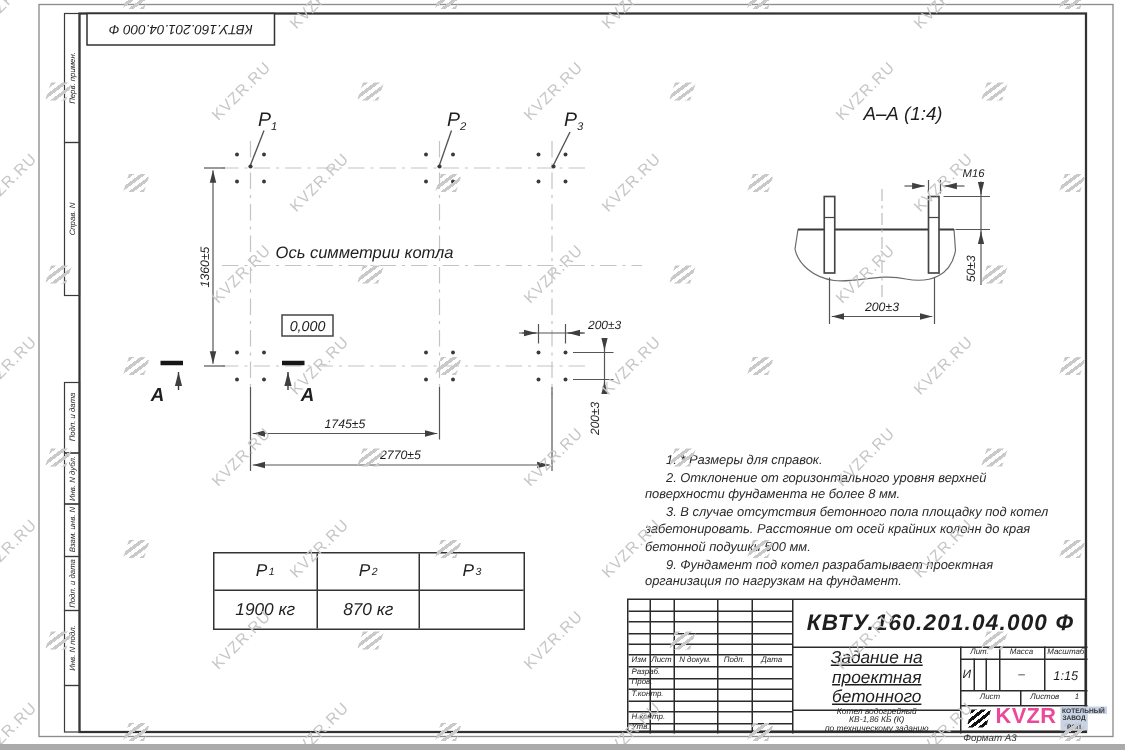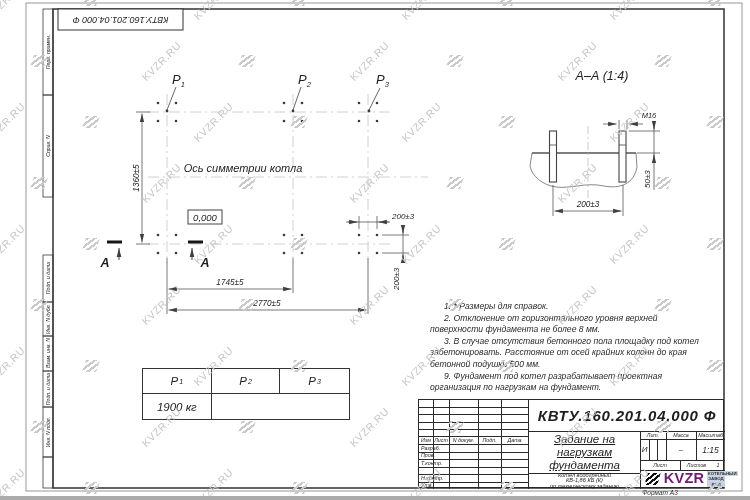--- a/index.html
+++ b/index.html
@@ -34,21 +34,21 @@
   #tb .hl{position:absolute;height:0;border-top:1px solid #2a2a2a;}
   #tb .cell{position:absolute;display:flex;align-items:center;justify-content:center;
       font-style:italic;text-align:center;}
   .docnum{font-size:15px;font-weight:bold;letter-spacing:.8px;}
   .tb-title{flex-direction:column;font-size:11.5px;line-height:13px;text-decoration:underline;}
   .tb-subj{flex-direction:column;font-size:5.6px;line-height:5.6px;}
   .small{font-size:5.3px;}
   .sig{justify-content:flex-start !important;padding-left:2px;}
   .logo-glyph{position:absolute;width:13px;height:12px;transform:skewX(-15deg);
       background:repeating-linear-gradient(135deg,#111 0 2.4px,transparent 2.4px 4.6px);}
-  .logo-kvzr{font-style:normal !important;font-weight:800;font-size:14.5px;letter-spacing:.3px;color:#701a75;}
+  .logo-kvzr{font-style:normal !important;font-weight:800;font-size:14.5px;letter-spacing:.3px;color:#ec4899;}
   .logo-sub{flex-direction:column;font-style:normal !important;font-weight:700;font-size:4.4px;
       line-height:5.4px;color:#333;align-items:flex-start !important;}
   .logo-sub span{background:#c8d4e6;padding:0 1px;}
   #format-label{position:absolute;left:590px;top:489px;width:140px;text-align:center;z-index:3;
       font-size:6.5px;font-style:italic;color:#333;}
   #shadow-bottom{position:absolute;left:0;bottom:0;width:750px;height:4px;background:#ababab;z-index:6;}
 </style>
 </head>
 <body>
 
@@ -250,20 +250,21 @@
       </div>
     <div>
         <span>P</span>
         <sub>2</sub>
       </div>
     <div>
         <span>P</span>
         <sub>3</sub>
       </div>
     <div>1900 кг</div>
+    <div>870 кг</div>
   </div>
 
   <div id="tb">
 
     <div class="vl" style="left:14px;top:0;height:89px;"></div>
     <div class="vl" style="left:30px;top:0;height:89px;"></div>
     <div class="vl" style="left:59px;top:0;height:89px;"></div>
     <div class="vl" style="left:82px;top:0;height:89px;"></div>
     <div class="vl" style="left:109px;top:0;height:89px;"></div>
     <div class="vl" style="left:221px;top:31px;height:58px;"></div>
@@ -299,22 +300,22 @@
     <div class="cell small sig" style="left:0;top:51.5px;width:30px;height:7.5px;">Пров.</div>
     <div class="cell small sig" style="left:0;top:59px;width:30px;height:7.5px;">Т.контр.</div>
     <div class="cell small sig" style="left:0;top:66.5px;width:30px;height:7.5px;"></div>
     <div class="cell small sig" style="left:0;top:74px;width:30px;height:7.5px;">Н.контр.</div>
     <div class="cell small sig" style="left:0;top:81.5px;width:30px;height:7.5px;">Утв.</div>
 
     <div class="cell docnum" style="left:110px;top:0;width:196px;height:31px;">КВТУ.160.201.04.000  Ф</div>
 
     <div class="cell tb-title" style="left:110px;top:32px;width:111px;height:41px;">
       <div>Задание на</div>
-      <div>нагрузкам</div>
-      <div>фундамента</div>
+      <div>проектная</div>
+      <div>бетонного</div>
     </div>
 
     <div class="cell tb-subj" style="left:110px;top:73px;width:111px;height:16px;">
       <div style="width:100%;text-align:center;">Котел водогрейный</div>
       <div style="width:100%;text-align:center;">КВ-1,86 КБ (К)</div>
       <div style="width:100%;text-align:center;">по техническому заданию</div>
     </div>
 
     <div class="cell small" style="left:221px;top:31px;width:26px;height:8px;">Лит.</div>
     <div class="cell small" style="left:247px;top:31px;width:30px;height:8px;">Масса</div>

